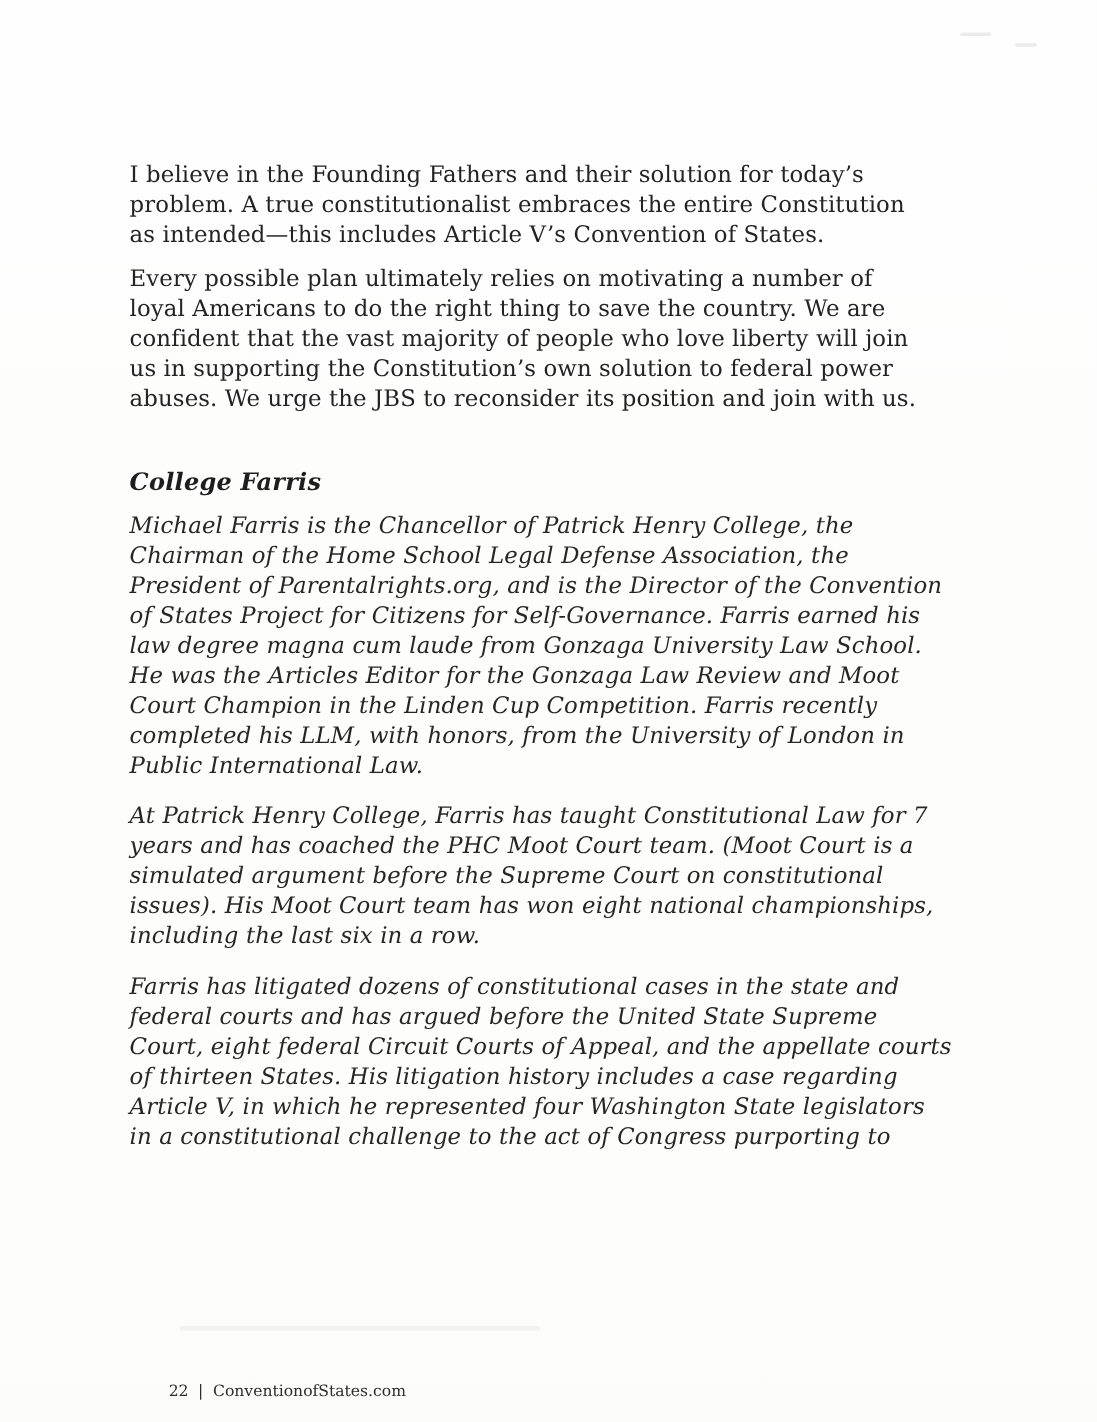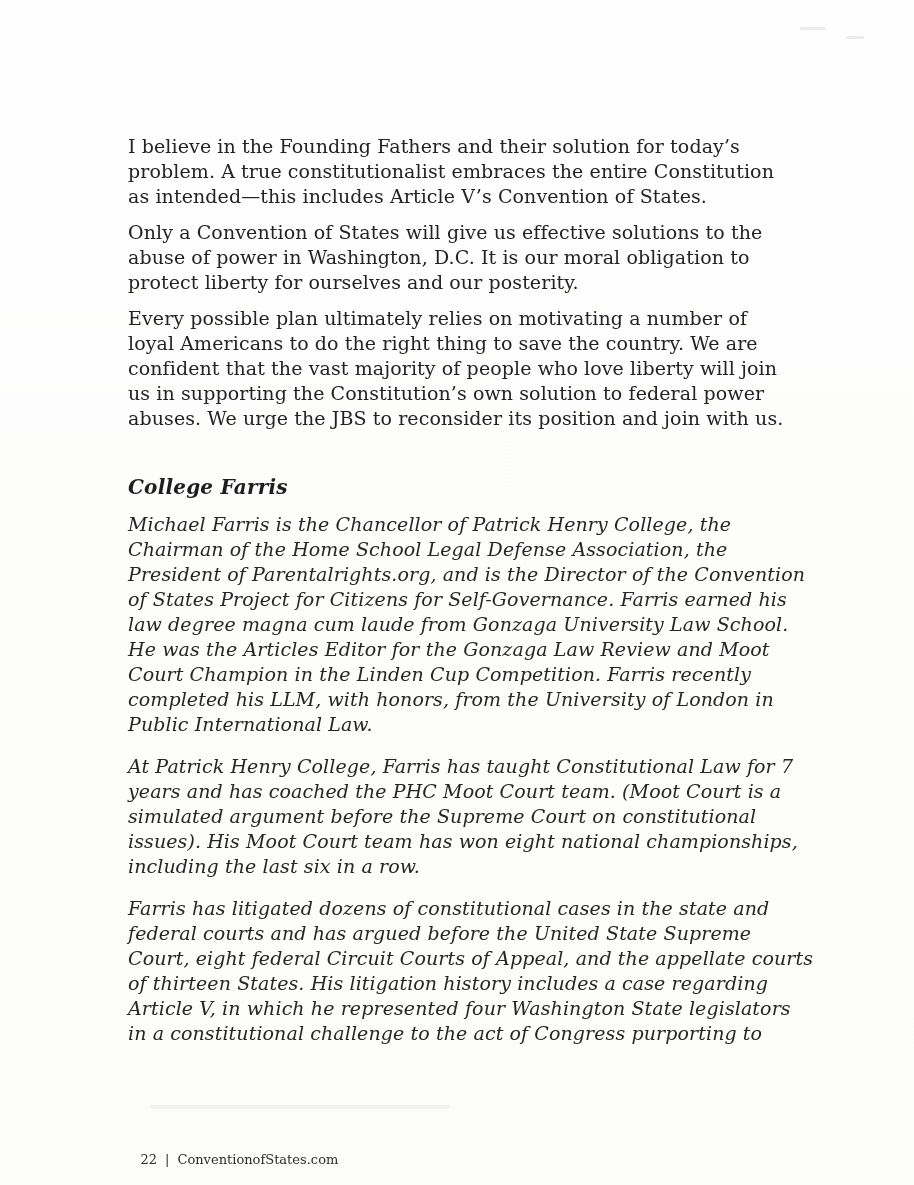--- a/index.html
+++ b/index.html
@@ -15,21 +15,21 @@
     font-family: "DejaVu Serif", "Liberation Serif", serif;
     color: #242424;
   }
   .scan-page {
     position: absolute;
     inset: 0;
     background: linear-gradient(180deg, #fefefe 0%, #fdfdfc 60%, #fcfcfb 100%);
   }
   .content {
     position: absolute;
-    left: 128px;
+    left: 108px;
     top: 134px;
     width: 720px;
   }
   .body-para {
     font-size: 19px;
     line-height: 25px;
     margin: 0 0 11px 0;
     white-space: pre;
     color: #232323;
     letter-spacing: 0.1px;
@@ -83,23 +83,20 @@
   <div class="artifact a1"></div>
   <div class="artifact a2"></div>
   <div class="artifact a3"></div>
 
   <div class="content">
 
     <p class="body-para">I believe in the Founding Fathers and their solution for today’s
 problem. A true constitutionalist embraces the entire Constitution
 as intended—this includes Article V’s Convention of States.</p>
 
-    <p class="body-para">Only a Convention of States will give us effective solutions to the
-abuse of power in Washington, D.C. It is our moral obligation to
-protect liberty for ourselves and our posterity.</p>
 
     <p class="body-para">Every possible plan ultimately relies on motivating a number of
 loyal Americans to do the right thing to save the country. We are
 confident that the vast majority of people who love liberty will join
 us in supporting the Constitution’s own solution to federal power
 abuses. We urge the JBS to reconsider its position and join with us.</p>
 
     <h2 class="section-heading">College Farris</h2>
 
     <p class="bio-para">Michael Farris is the Chancellor of Patrick Henry College, the

